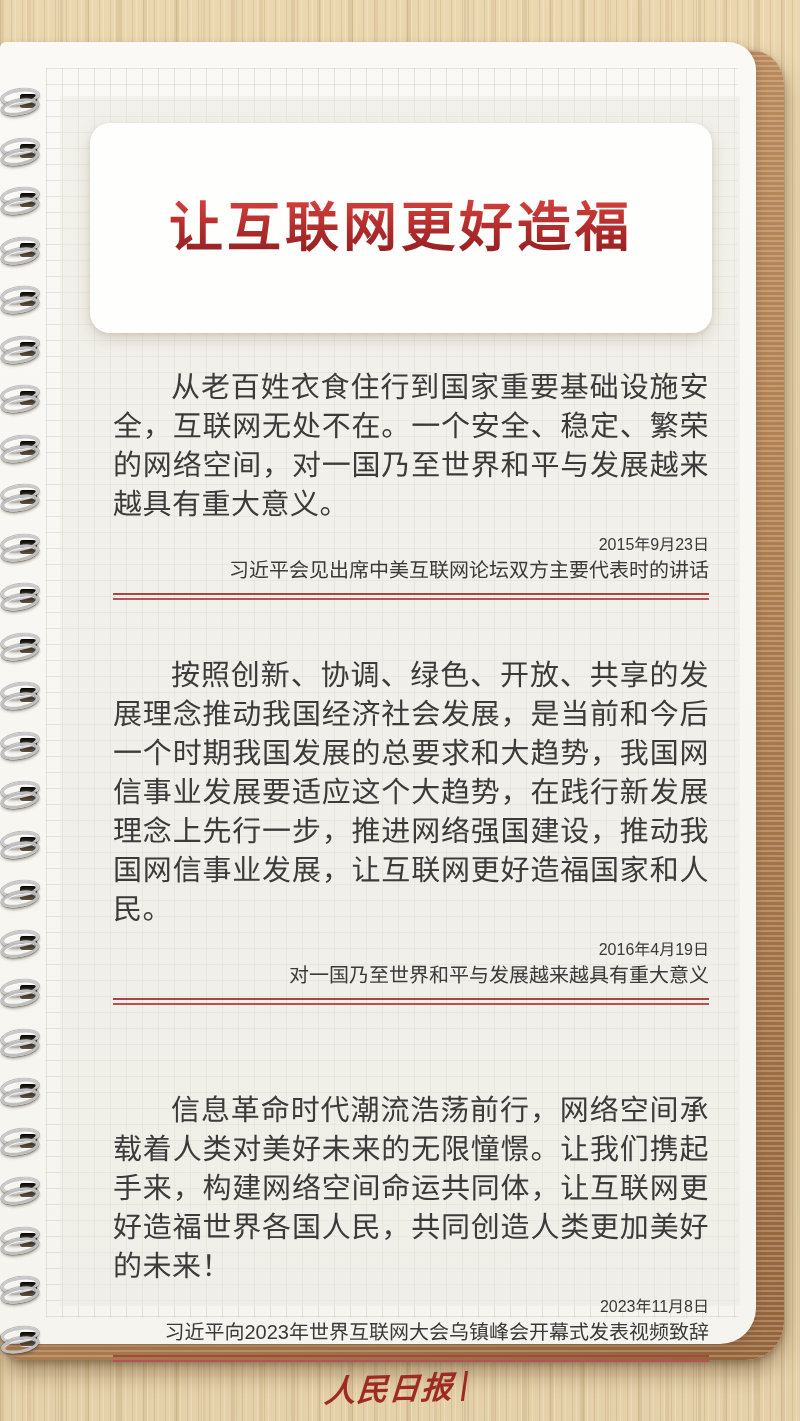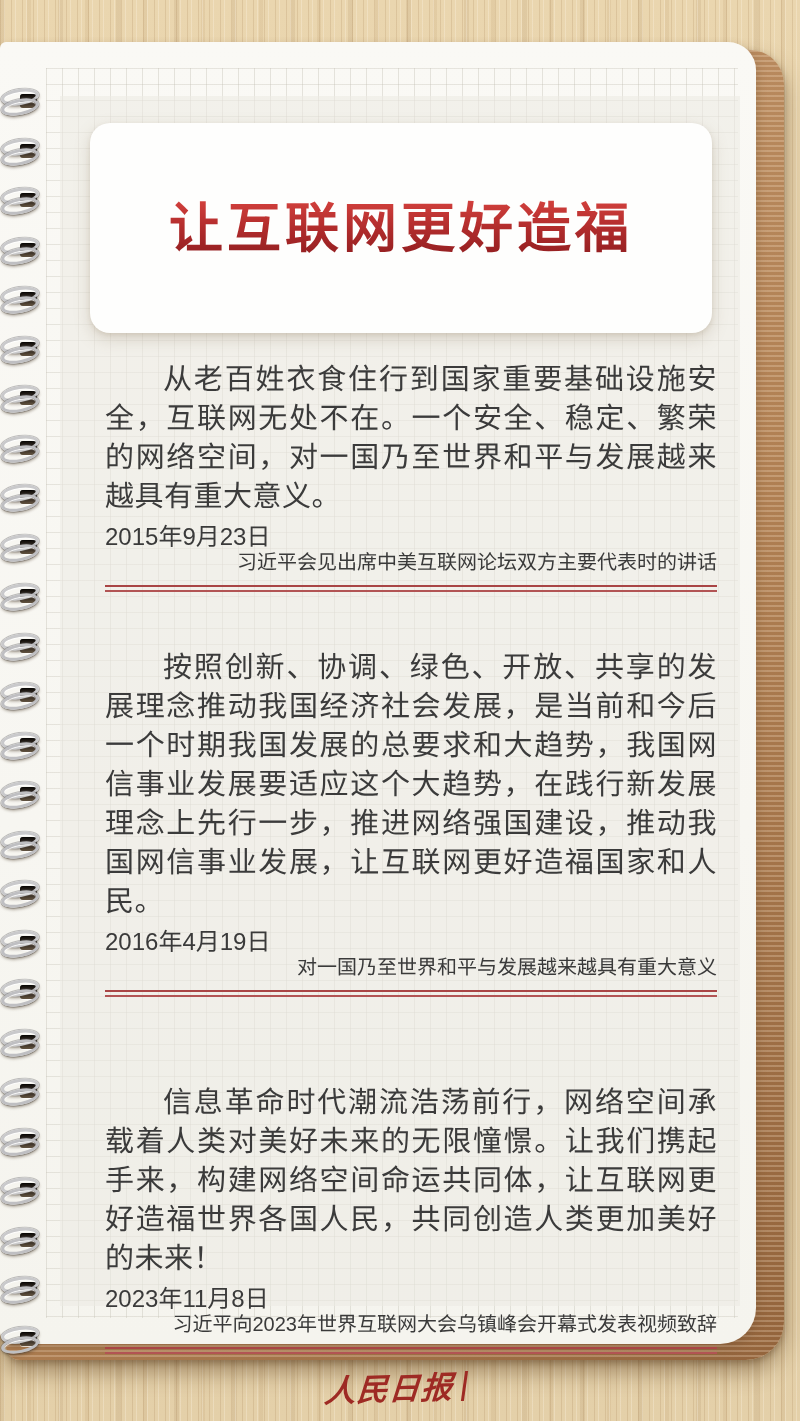--- a/index.html
+++ b/index.html
@@ -69,36 +69,36 @@
 
   
   .card{
     position:absolute;left:90px;top:81px;width:622px;height:210px;
     background:#fefefd;border-radius:20px;
     box-shadow:0 6px 16px rgba(140,120,90,.25), 0 2px 4px rgba(140,120,90,.15);
     display:flex;flex-direction:column;justify-content:center;align-items:center;
   }
   .title{
     text-align:center;
-    font-family:Liberation Sans, sans-serif;
+    font-family:Liberation Serif, serif;
     font-weight:bold;font-size:54px;line-height:68px;letter-spacing:4px;
     background:linear-gradient(180deg,#d5423e 5%,#b12c2c 50%,#8d1c1f 100%);
     -webkit-background-clip:text;background-clip:text;
     -webkit-text-fill-color:transparent;color:#a82325;
   }
   .title span{display:block;}
 
   
   .quotes{position:absolute;left:105px;top:318px;width:612px;}
-  .quote-block{margin:0;}
+  .quote-block{margin:8px;}
   .qtext{
     margin:0;font-size:29px;line-height:39px;color:#3b3b3b;
     text-align:justify;text-indent:2em;letter-spacing:.5px;
   }
-  .qdate{margin-top:8px;text-align:left;font-size:24px;line-height:25px;color:#3a3a3a;}
+  .qdate{margin-top:8px;text-align:right;font-size:16px;line-height:25px;color:#3a3a3a;}
   .qsrc{text-align:right;font-size:20px;line-height:26px;color:#3a3a3a;}
   .qdivider{
     margin-top:10px;height:3px;
     border-top:2px solid #a94545;border-bottom:2px solid #b25454;
   }
   .quote-block.q1{margin-bottom:56px;}
   .quote-block.q2{margin-bottom:86px;}
 
   
   .footer{

